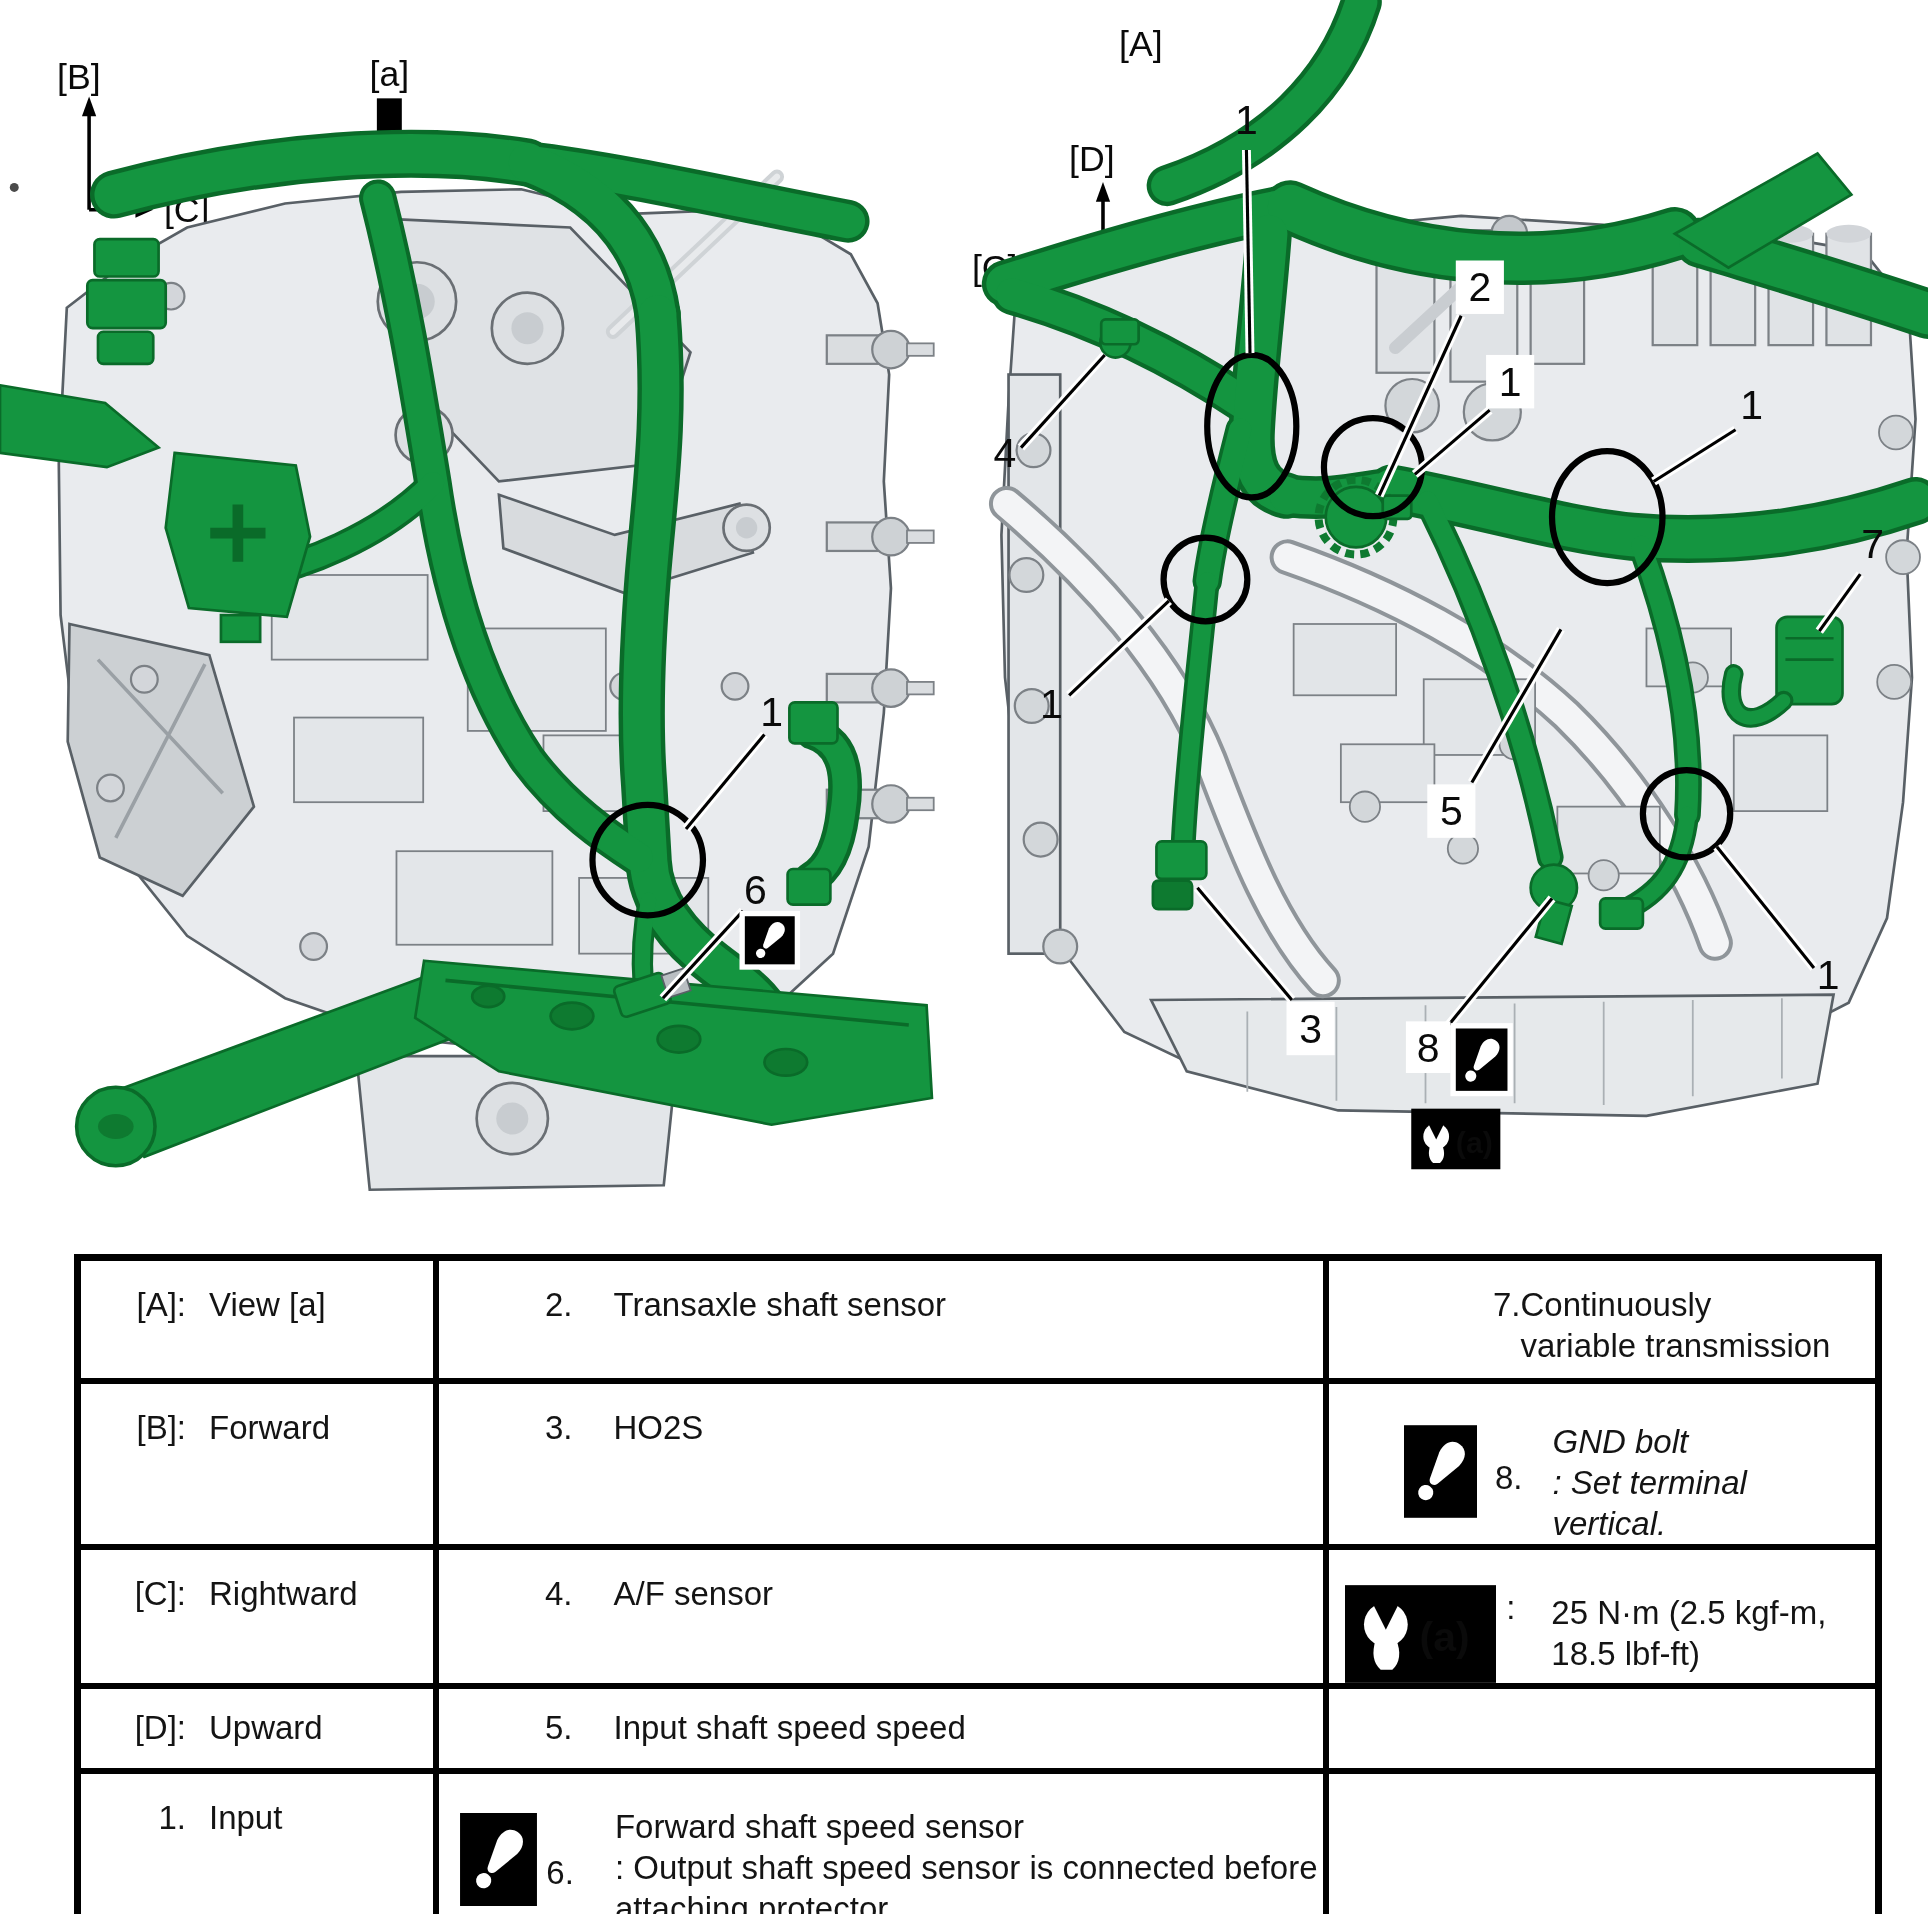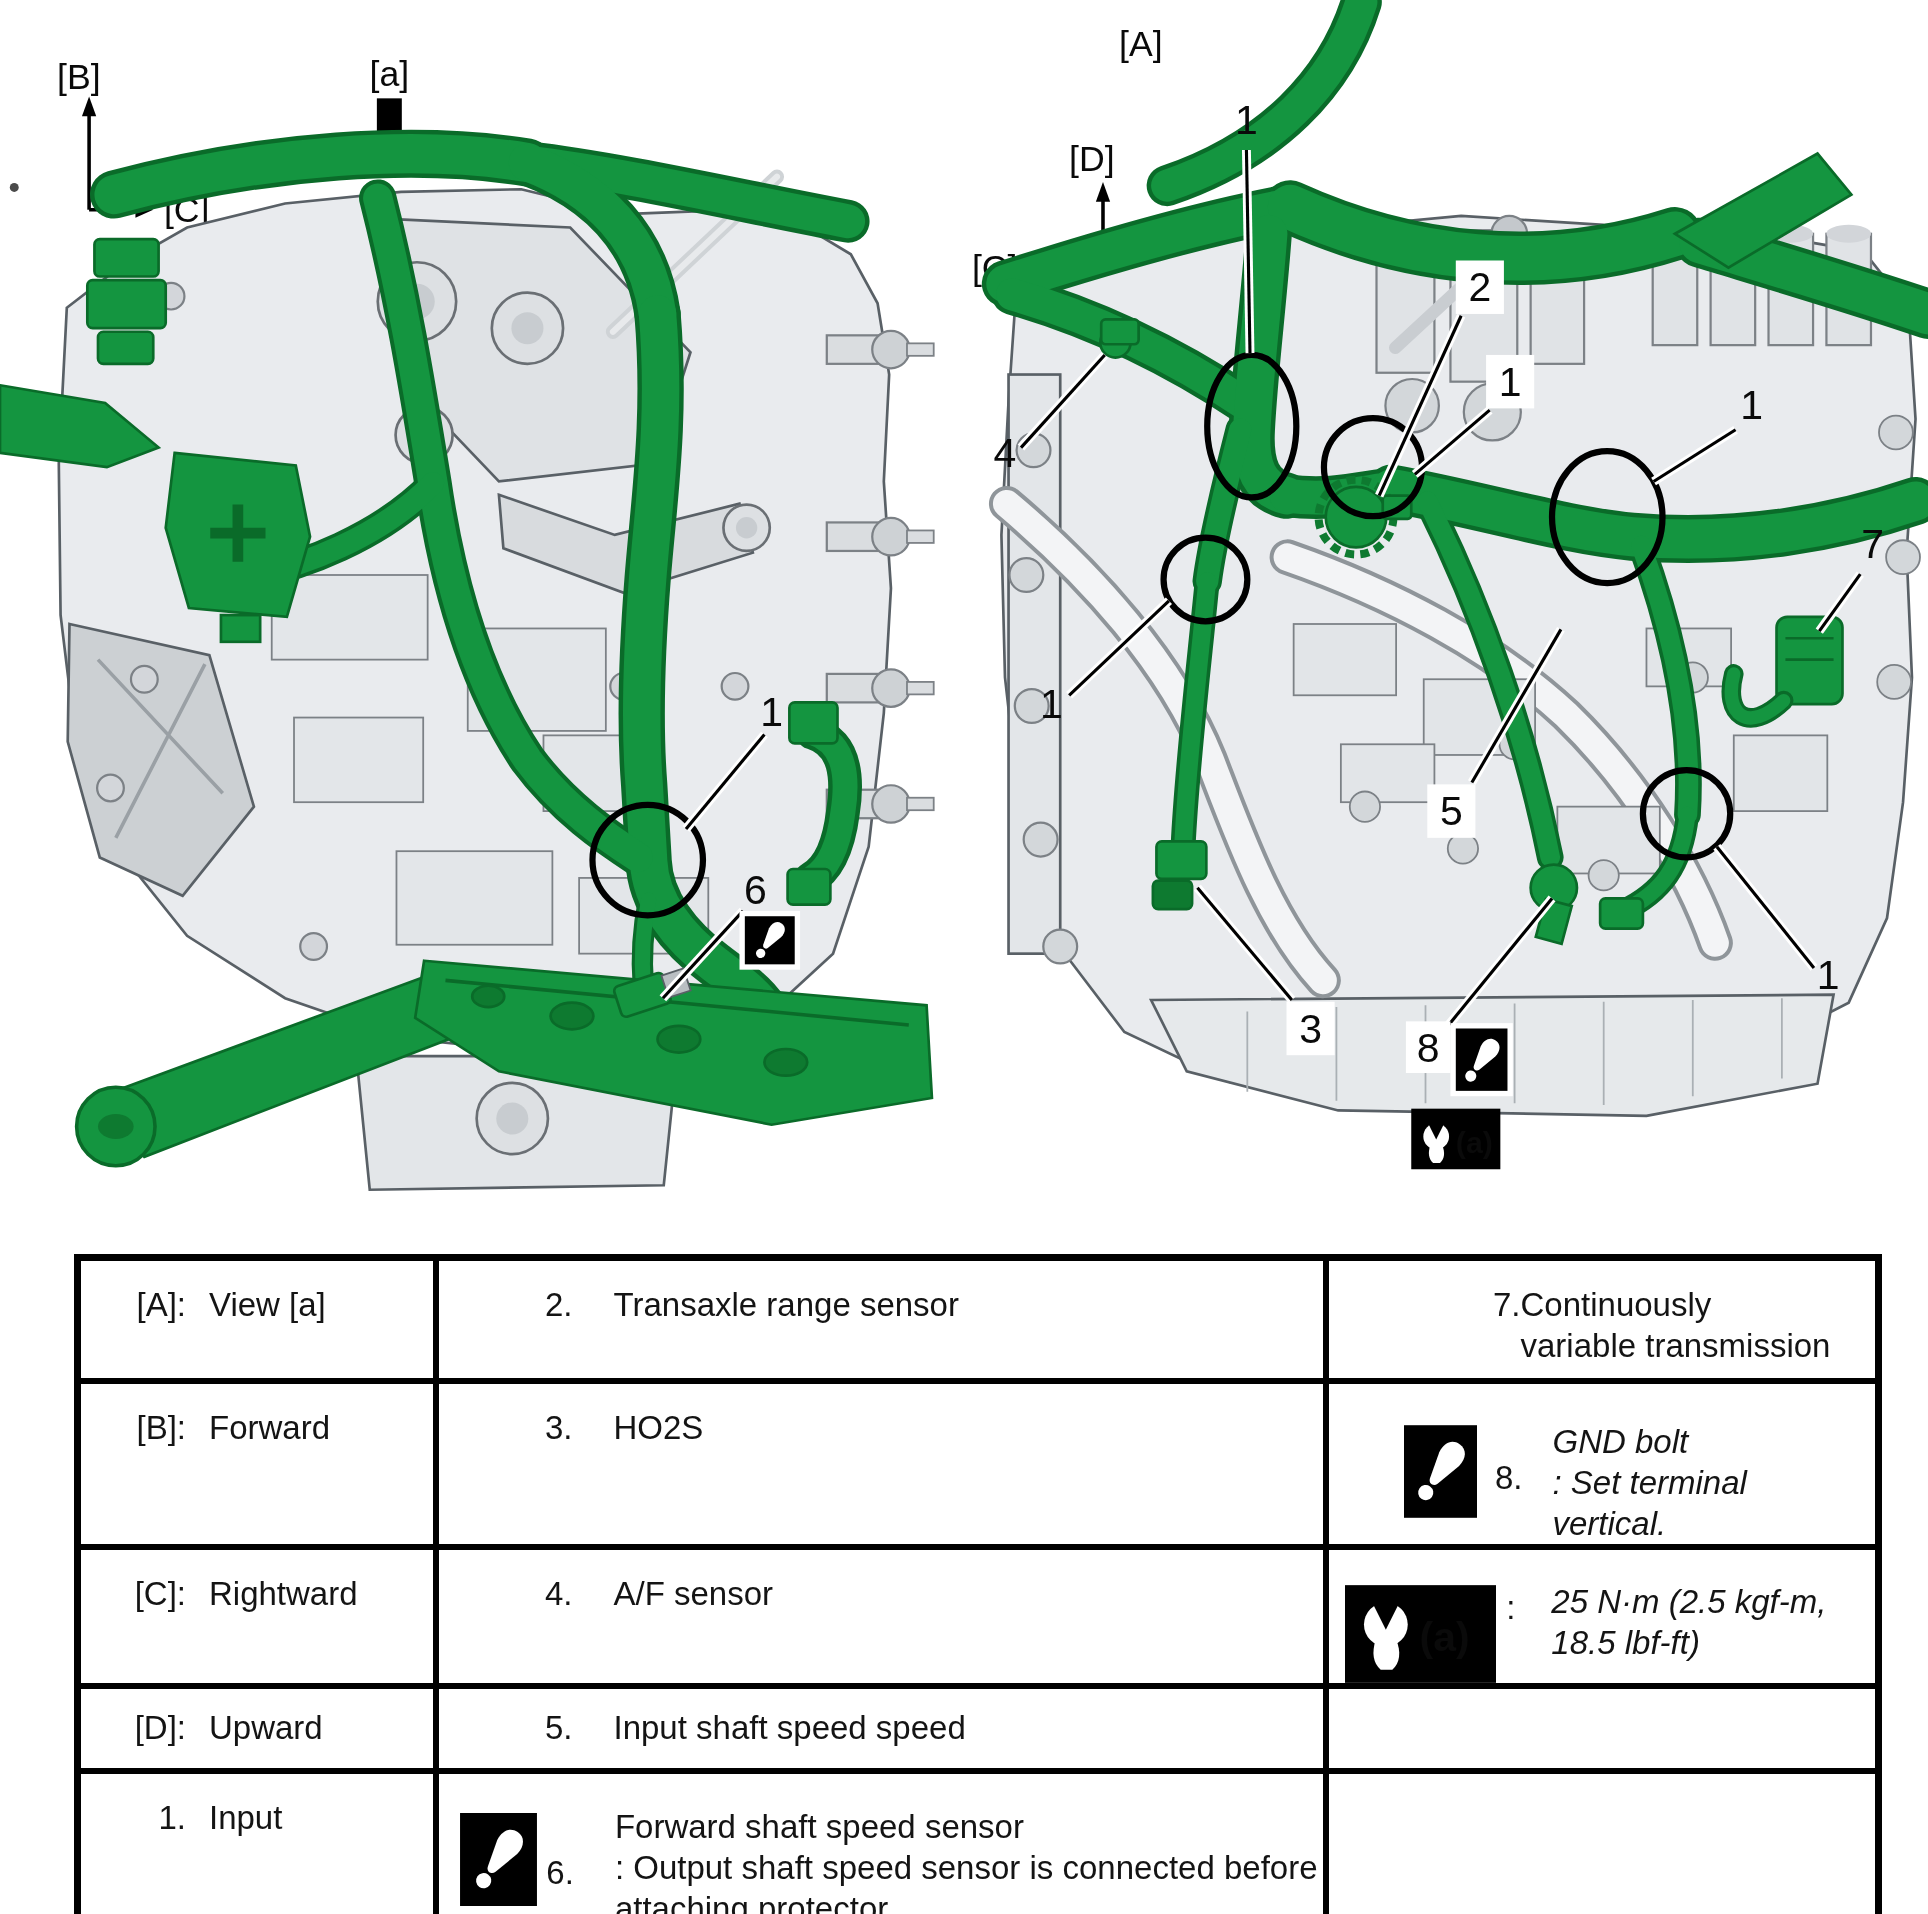--- a/index.html
+++ b/index.html
@@ -20,21 +20,21 @@
   .n2{width:134px;text-align:right;flex:0 0 auto;}
   .n2s{width:37px;text-align:right;flex:0 0 auto;margin-top:55px;}
   .t2{margin-left:41px;width:713px;}
   .n3{width:192px;text-align:right;flex:0 0 auto;}
   .n3s{width:46px;text-align:right;flex:0 0 auto;margin-top:50px;}
   .t3{width:314px;}
   .ic2{margin-left:21.4px;flex:0 0 auto;margin-top:16px;}
   .ic3{margin-left:75px;flex:0 0 auto;margin-top:18px;}
   .wb{margin-left:16px;flex:0 0 auto;margin-top:12.5px;}
   .sep{margin-left:10.7px;margin-top:14.3px;}
-  .t3w{margin-left:36px;width:314px;margin-top:8px;font-style:italic;}
+  .t3w{margin-left:36px;width:314px;margin-top:19px;}
   .tGnd{margin-left:30px;width:267px;margin-top:14.3px;font-style:italic;}
   .note{display:block;}
 </style>
 </head>
 <body>
 
 <div class="page">
 
 <svg width="1928" height="1248" viewBox="0 0 2164 1400">
 
@@ -418,21 +418,21 @@
         <tr style="height:123px">
     <td>
       <div class="cell">
               <span class="ck">[A]:</span>
               <span class="cv">View [a]</span>
             </div>
     </td>
     <td>
       <div class="cell">
               <span class="n2">2.</span>
-              <span class="t2">Transaxle range sensor</span>
+              <span class="t2">Transaxle shaft sensor</span>
             </div>
     </td>
     <td>
       <div class="cell">
               <span class="n3">7.</span>
               <span class="t3">Continuously variable transmission</span>
             </div>
     </td>
   </tr>
   <tr style="height:158px">

